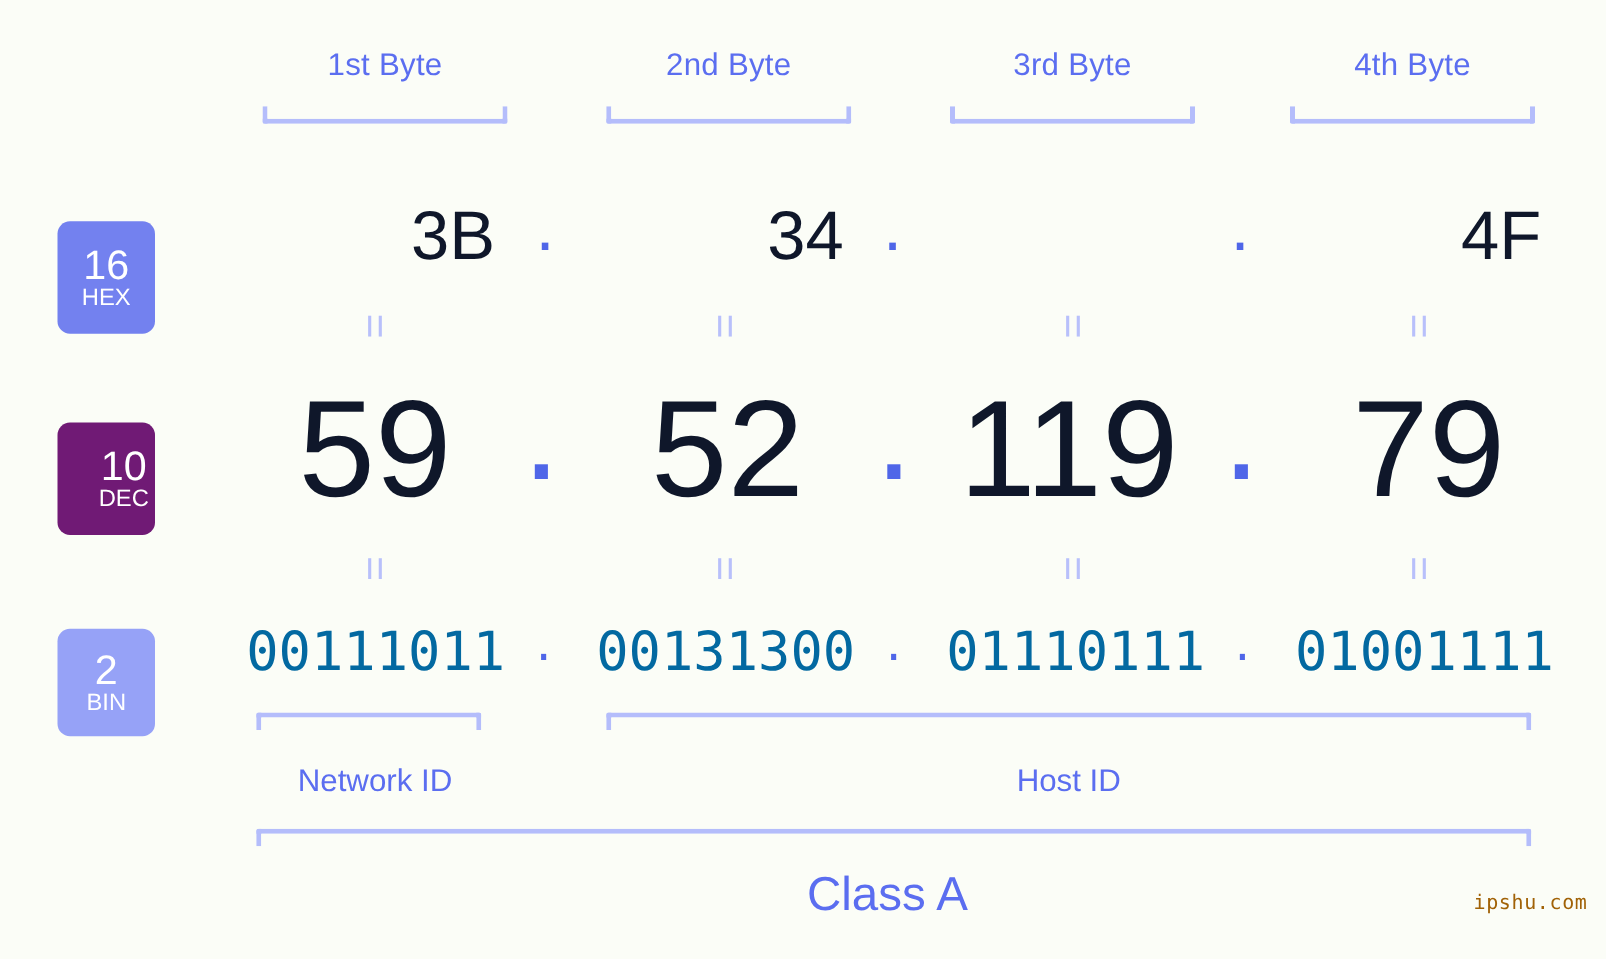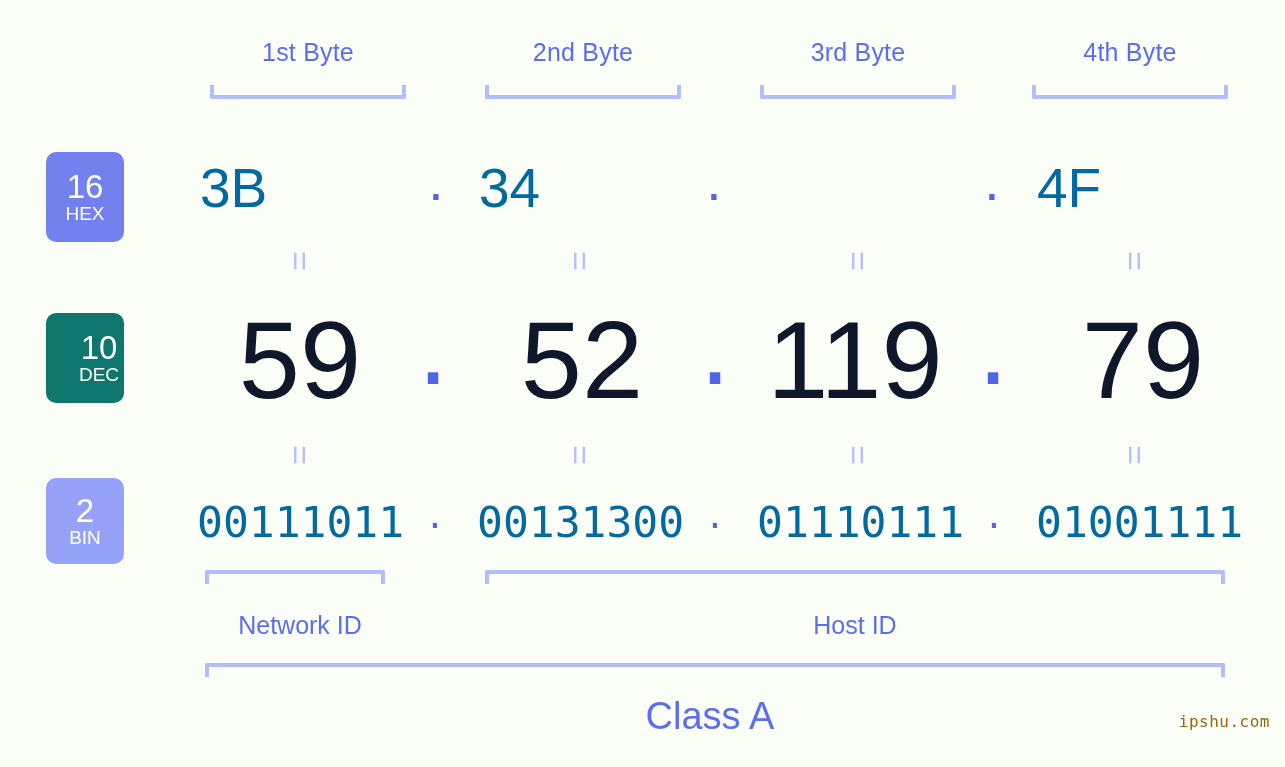--- a/index.html
+++ b/index.html
@@ -61,44 +61,45 @@
     left: 46px;
     width: 78px;
     border-radius: 10px;
     color: #ffffff;
     text-align: right;
     box-sizing: border-box;
     display: flex;
     flex-direction: column;
     align-items: center;
     justify-content: center;
+    margin-top: 25px;
   }
   .badge .num {
     font-size: 33px;
     line-height: 33px;
     font-weight: 400;
   }
   .badge .abbr {
     font-size: 19px;
     line-height: 22px;
     font-weight: 400;
   }
   #badge-hex { top: 152px; height: 90px; background: #7381ef; }
-  #badge-dec { top: 313px; height: 90px; background: #0f766e; padding-left: 28px; }
+  #badge-dec { top: 313px; height: 90px; background: #701a75; padding-left: 28px; }
   #badge-bin { top: 478px; height: 86px; background: #96a2f7; }
 
   
   .hex-cell {
     position: absolute;
     top: 155px;
     height: 66px;
     line-height: 66px;
-    text-align: left;
+    text-align: right;
     font-size: 55px;
-    color: #0369a1;
+    color: #0f172a;
     white-space: nowrap;
   }
   .hex-dot {
     position: absolute;
     top: 155px;
     height: 66px;
     line-height: 52px;
     text-align: center;
     font-size: 55px;
     color: #4f66e8;

